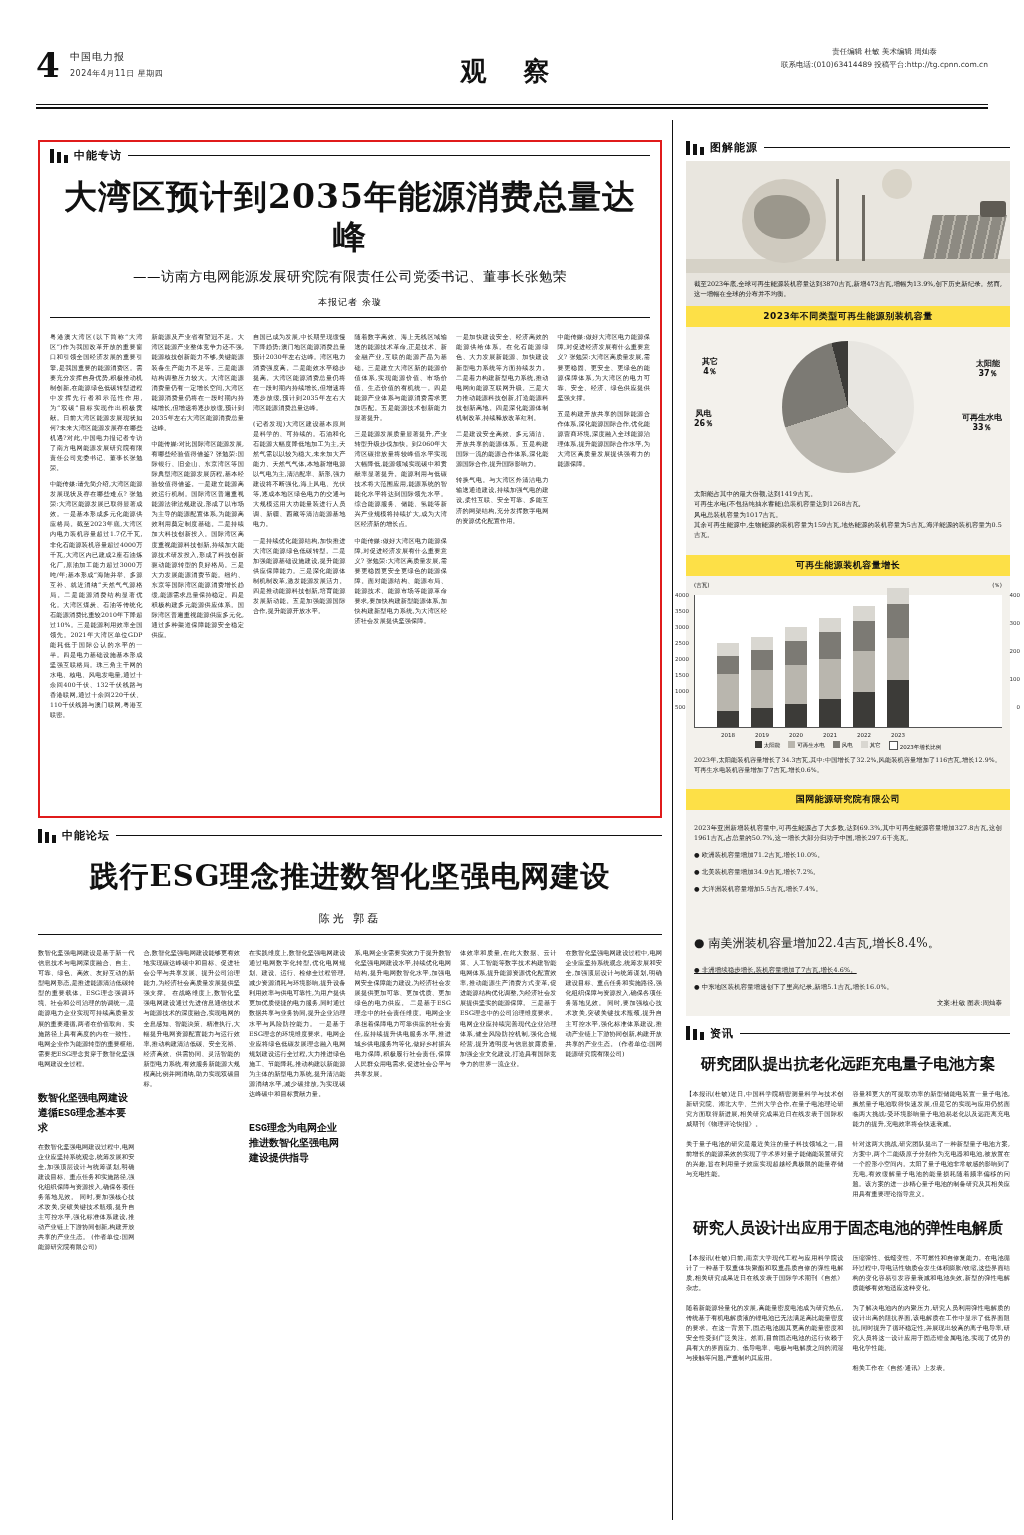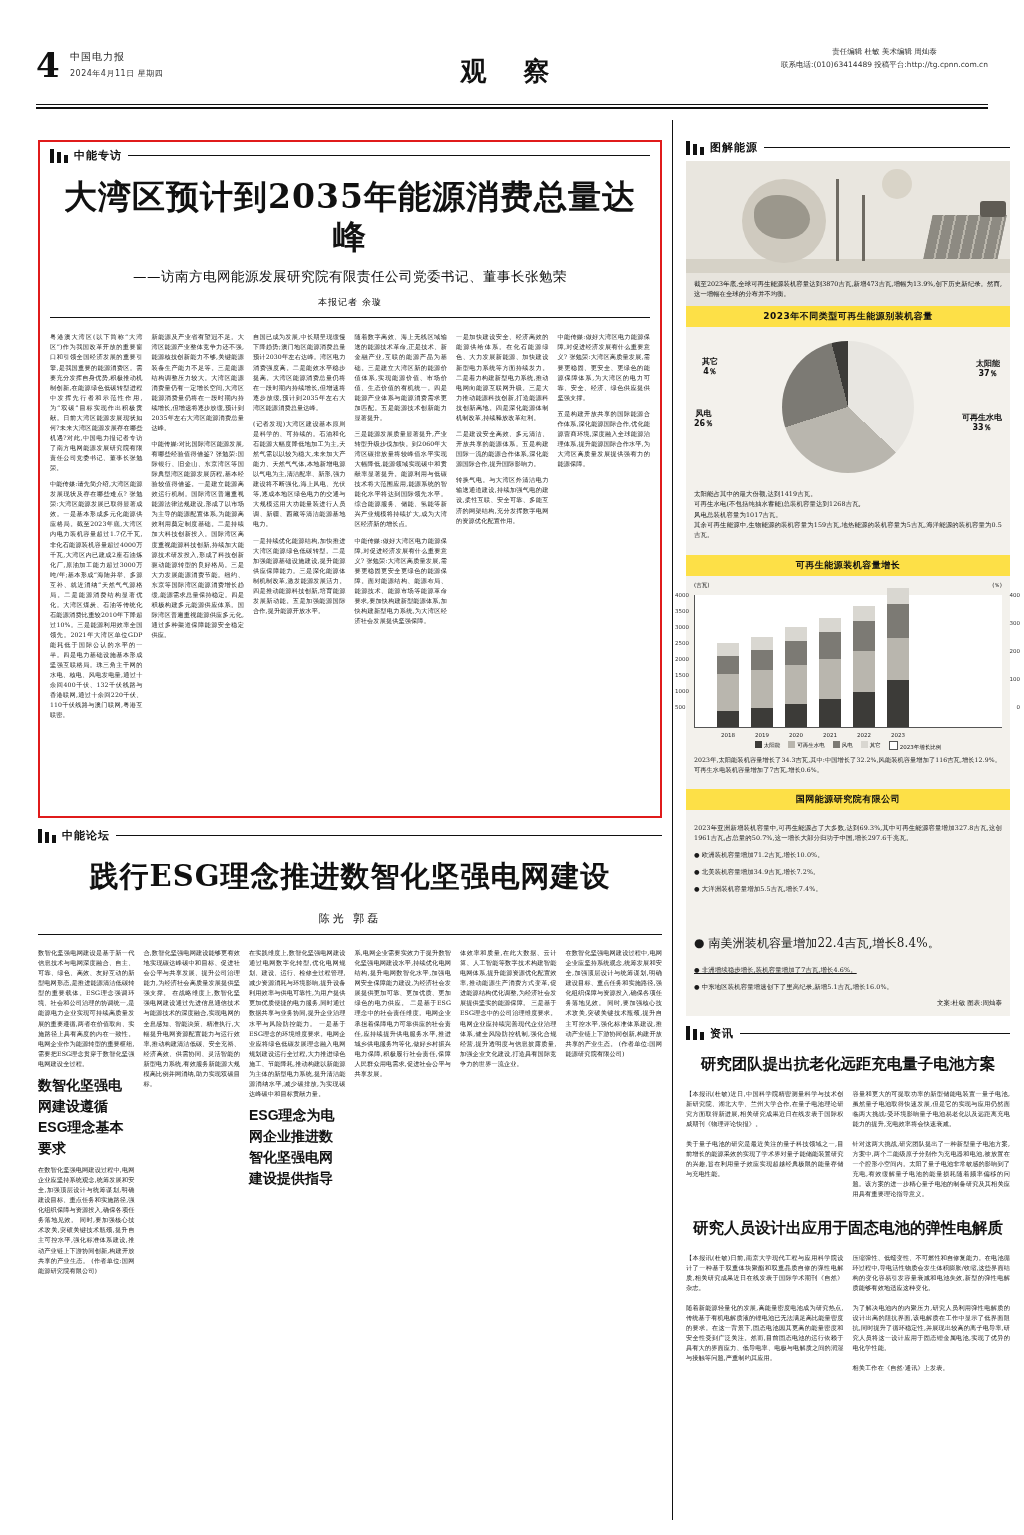--- a/index.html
+++ b/index.html
@@ -44,21 +44,21 @@
   .news-cols .c{flex:1;}
   .body-zh{font-family:"DejaVu Serif","Liberation Serif",serif;font-size:6.2px;line-height:1.62;text-align:justify;color:#1a1a1a;letter-spacing:.1px;}
 
   
   .forum{position:absolute;left:38px;top:828px;width:624px;}
   .forum-title{font-family:"DejaVu Serif","Liberation Serif",serif;font-size:29px;font-weight:700;text-align:center;margin-top:14px;letter-spacing:1px;}
   .forum-by{text-align:center;font-size:11px;margin-top:14px;letter-spacing:3px;}
   .forum-rule{height:1px;background:#111;margin-top:8px;}
   .forum-cols{display:flex;gap:9px;margin-top:7px;}
   .forum-cols .c{flex:1;}
-  .sub-h{font-family:Liberation Sans, sans-serif;font-size:14px;font-weight:700;line-height:1.5;margin:6px 0 3px;}
+  .sub-h{font-family:Liberation Mono, monospace;font-size:10px;font-weight:700;line-height:1.5;margin:22px 0 3px;}
 
   
   .right{position:absolute;left:686px;top:140px;width:324px;}
   .rt-title{font-family:"DejaVu Serif","Liberation Serif",serif;font-size:17px;font-weight:700;line-height:1.5;margin-top:10px;letter-spacing:.5px;}
   .illus{position:relative;height:112px;margin-top:6px;background:#e9e6df;overflow:hidden;border:0;}
   .illus .globe{position:absolute;left:56px;top:18px;width:84px;height:84px;border-radius:50%;background:#cfcabf;}
   .illus .globe:after{content:"";position:absolute;left:12px;top:16px;width:56px;height:44px;background:#9b978c;border-radius:40% 55% 45% 50%;}
   .illus .sun{position:absolute;left:196px;top:8px;width:30px;height:30px;border-radius:50%;background:#d9d4c8;}
   .illus .turbine{position:absolute;width:3px;background:#6e6a62;}
   .illus .panel{position:absolute;right:8px;bottom:14px;width:74px;height:44px;background:

